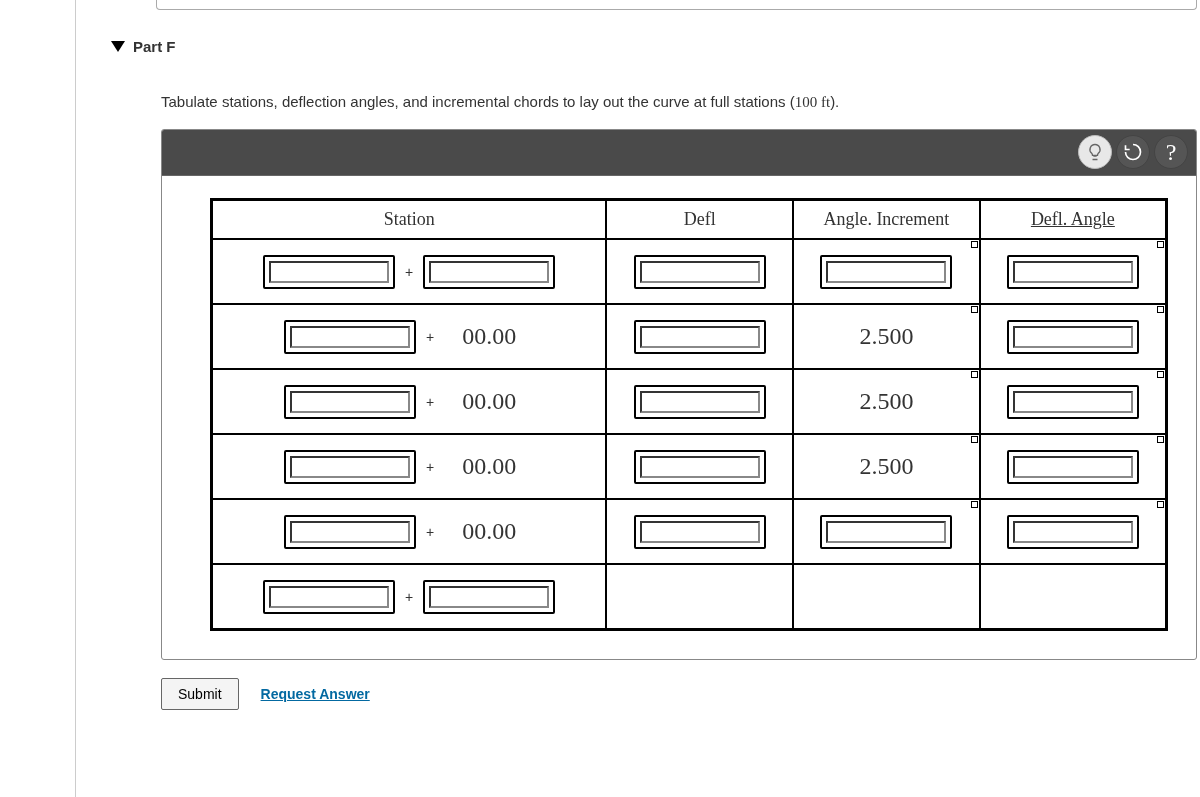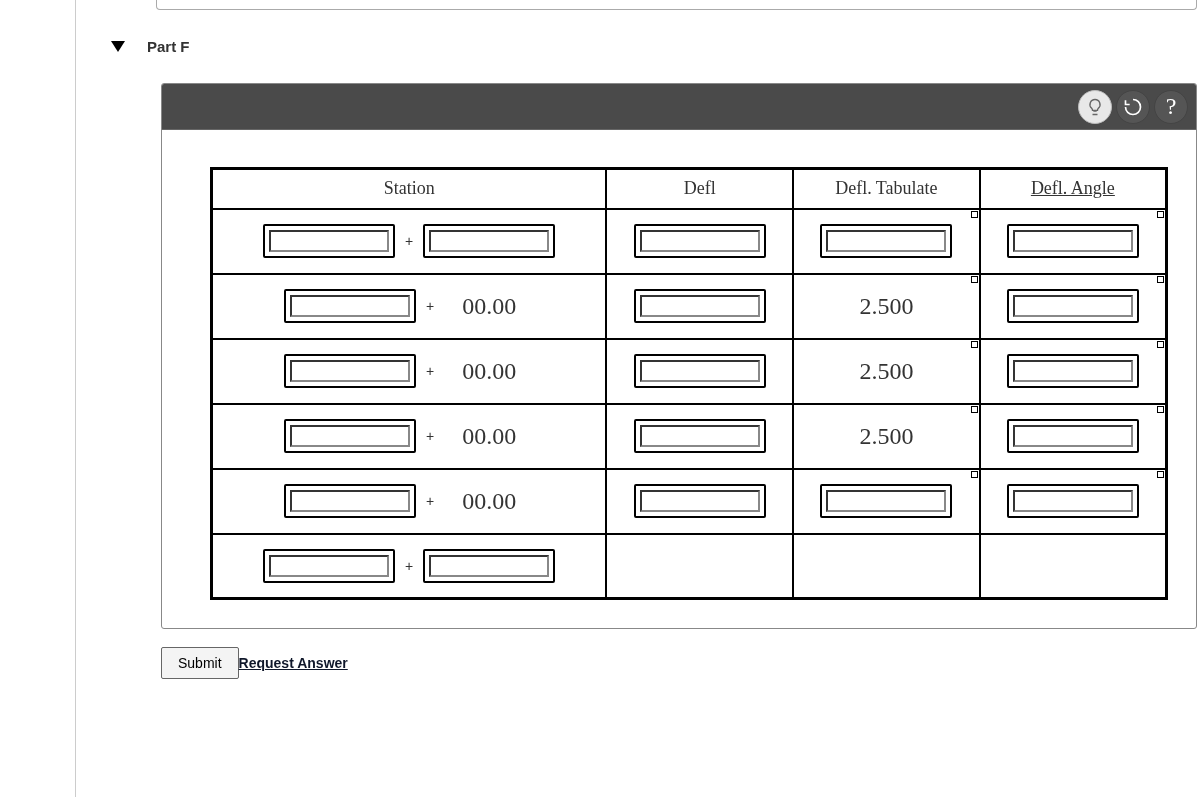--- a/index.html
+++ b/index.html
@@ -21,22 +21,22 @@
     border: 1px solid #aaa;
     border-top:none;
     border-radius:0 0 4px 4px;
     height:10px;
     margin-left:45px;
     margin-right:3px;
   }
   .part-header {
     display: flex;
     align-items: center;
-    gap: 22px;
-    margin-bottom: 28px;
+    gap: 8px;
+    margin-bottom: 36px;
   }
   .triangle-down {
     width: 0; height: 0;
     border-left: 7px solid transparent;
     border-right: 7px solid transparent;
     border-top: 11px solid #000;
     cursor: pointer;
   }
   .part-title {
     font-weight: bold;
@@ -76,21 +76,21 @@
     border: 1px solid #bbb;
     display: flex; align-items: center; justify-content: center;
     cursor: pointer;
     color: #333;
     font-size: 22px;
     font-family: "Times New Roman", serif;
   }
   .tool-btn.dark { background:#555; border-color:#444; color:#fff;}
   .tool-btn svg { width:20px; height:20px; }
   .table-zone {
-    padding: 37px 28px 28px 48px;
+    padding: 22px 28px 28px 48px;
   }
   table.answer {
     border-collapse: collapse;
     width: 100%;
     border: 3px solid #000;
   }
   table.answer th, table.answer td {
     border: 2px solid #000;
     padding: 0;
     text-align: center;
@@ -152,51 +152,55 @@
     top:1px; right:1px;
     width:5px; height:5px;
     border:1px solid #000;
     background:#fff;
   }
   .button-row {
     margin-left: 50px;
     margin-top: 18px;
     display: flex;
     align-items: center;
+    gap: 22px;
   }
   .submit-btn {
     border: 1px solid #666;
     background: #f4f4f4;
     padding: 7px 16px;
     font-size: 14px;
     cursor: pointer;
     border-radius: 2px;
   }
   .req-link {
-    color: #0f172a;
+    color: #0369a1;
     text-decoration: underline;
     cursor: pointer;
     font-size: 14px;
     font-weight: bold;
   }
 </style>
 </head>
 <body>
 
 <div class="outer-wrap">
   <div class="top-box"></div>
 
   <div style="height:28px"></div>
 
   <div class="part-header">
     <div class="triangle-down"></div>
     <div class="part-title">Part F</div>
   </div>
 
   <div class="instructions">
+    <p>
+      <span>Tabulate stations, deflection angles, and incremental chords to lay out the curve at full stations (</span><span class="unit">100 ft</span><span>).</span>
+    </p>
   </div>
 
   <div class="answer-wrap">
     <div class="toolbar">
       <div class="tool-btn">
         <svg viewBox="0 0 24 24" fill="none" stroke="#666" stroke-width="1.6">
             <path d="M9 21h6M10 17h4M12 3a6 6 0 00-4 10.5c.7.8 1 1.5 1 2.5h6c0-1 .3-1.7 1-2.5A6 6 0 0012 3z"></path>
           </svg>
       </div>
       <div class="tool-btn dark">
@@ -207,21 +211,21 @@
       </div>
       <div class="tool-btn dark" style="font-size:24px;">?</div>
     </div>
 
     <div class="table-zone">
       <table class="answer">
         <thead>
           <tr>
             <th class="station-col">Station</th>
             <th class="chord-col">Defl</th>
-            <th class="incr-col">Defl. Tabulate</th>
+            <th class="incr-col">Angle. Increment</th>
             <th class="angle-col">Defl. Angle</th>
           </tr>
         </thead>
         <tbody id="tbody">
             <tr>
               <td>
                 <div class="cell-inner">
                   <span class="input-box">
                     <input type="text" style="">
                   </span>

